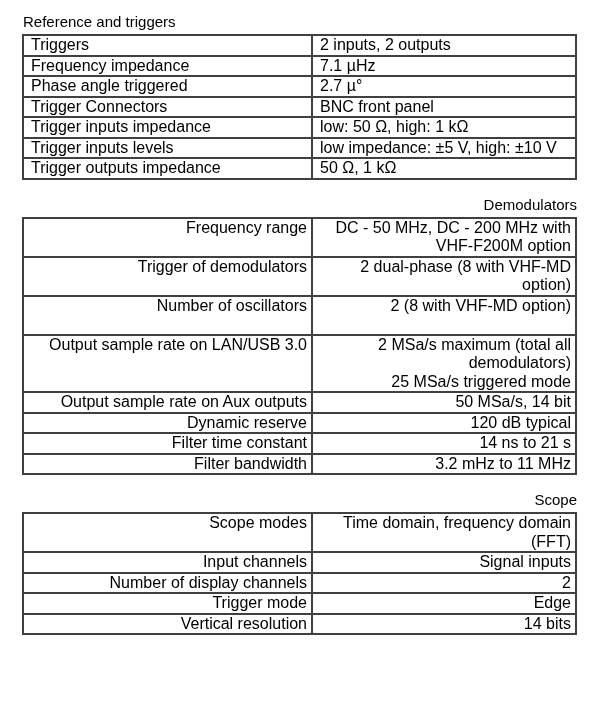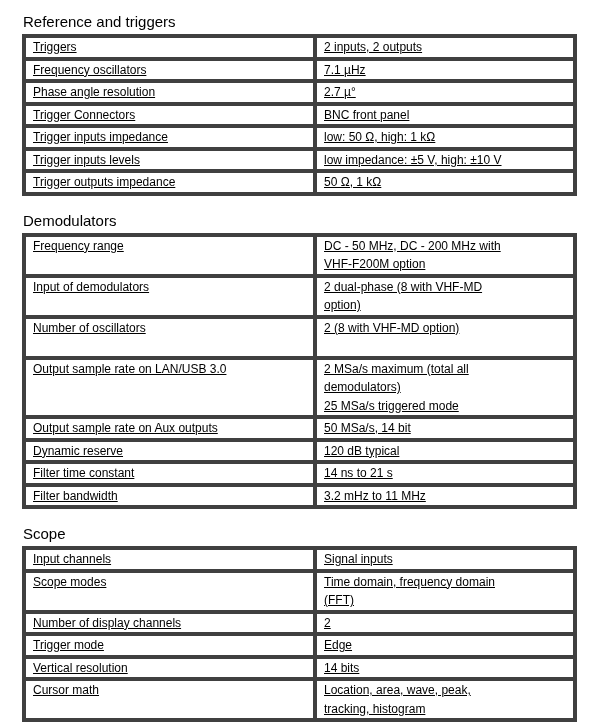--- a/index.html
+++ b/index.html
@@ -10,65 +10,64 @@
     height: 722px;
     overflow: hidden;
     font-family: "Liberation Sans", sans-serif;
     color: #000000;
   }
   #spec-sheet {
     padding: 12px 11px 0 22px;
     width: 555px;
   }
   .section { margin: 0; }
-  .section + .section { margin-top: 15px; }
+  .section + .section { margin-top: 15px; text-align: right; }
   .section-title {
     font-size: 15px;
     line-height: 20px;
     margin: 0 0 2px 1px;
     font-weight: normal;
   }
   table.spec-table {
     border-collapse: collapse;
     table-layout: fixed;
     width: 555px;
   }
   table.spec-table td {
-    border: 4px solid #404040;
-    font-size: 12px;
+    border: 2px solid #404040;
+    font-size: 16px;
     line-height: 18.5px;
     padding: 0 4px 0 7px;
     vertical-align: top;
     overflow: hidden;
-    text-decoration: underline;
   }
   td.label-cell { width: 276px; }
   td.value-cell { white-space: pre-line; }
   tr.tall td { height: 37px; }
 </style>
 </head>
 <body>
 
 <div id="spec-sheet">
   <div class="section">
     <h2 class="section-title">Reference and triggers</h2>
     <table class="spec-table">
       <tbody>
   <tr>
     <td class="label-cell">Triggers</td>
     <td class="value-cell">2 inputs, 2 outputs</td>
   </tr>
 
   <tr>
-    <td class="label-cell">Frequency oscillators</td>
+    <td class="label-cell">Frequency impedance</td>
     <td class="value-cell">7.1 µHz</td>
   </tr>
 
   <tr>
-    <td class="label-cell">Phase angle resolution</td>
+    <td class="label-cell">Phase angle triggered</td>
     <td class="value-cell">2.7 µ°</td>
   </tr>
 
   <tr>
     <td class="label-cell">Trigger Connectors</td>
     <td class="value-cell">BNC front panel</td>
   </tr>
 
   <tr>
     <td class="label-cell">Trigger inputs impedance</td>
@@ -93,21 +92,21 @@
     <h2 class="section-title">Demodulators</h2>
     <table class="spec-table">
       <tbody>
   <tr>
     <td class="label-cell">Frequency range</td>
     <td class="value-cell">DC - 50 MHz, DC - 200 MHz with
 VHF-F200M option</td>
   </tr>
 
   <tr>
-    <td class="label-cell">Input of demodulators</td>
+    <td class="label-cell">Trigger of demodulators</td>
     <td class="value-cell">2 dual-phase (8 with VHF-MD
 option)</td>
   </tr>
 
   <tr class="tall">
     <td class="label-cell">Number of oscillators</td>
     <td class="value-cell">2 (8 with VHF-MD option)</td>
   </tr>
 
   <tr>
@@ -141,46 +140,41 @@
 
 </tbody>
     </table>
   </div>
 
   <div class="section">
     <h2 class="section-title">Scope</h2>
     <table class="spec-table">
       <tbody>
   <tr>
-    <td class="label-cell">Input channels</td>
-    <td class="value-cell">Signal inputs</td>
+    <td class="label-cell">Scope modes</td>
+    <td class="value-cell">Time domain, frequency domain
+(FFT)</td>
   </tr>
 
   <tr>
-    <td class="label-cell">Scope modes</td>
-    <td class="value-cell">Time domain, frequency domain
-(FFT)</td>
+    <td class="label-cell">Input channels</td>
+    <td class="value-cell">Signal inputs</td>
   </tr>
 
   <tr>
     <td class="label-cell">Number of display channels</td>
     <td class="value-cell">2</td>
   </tr>
 
   <tr>
     <td class="label-cell">Trigger mode</td>
     <td class="value-cell">Edge</td>
   </tr>
 
   <tr>
     <td class="label-cell">Vertical resolution</td>
     <td class="value-cell">14 bits</td>
   </tr>
 
-  <tr>
-    <td class="label-cell">Cursor math</td>
-    <td class="value-cell">Location, area, wave, peak,
-tracking, histogram</td>
-  </tr>
 </tbody>
     </table>
   </div>
 </div>
 
 </body></html>

